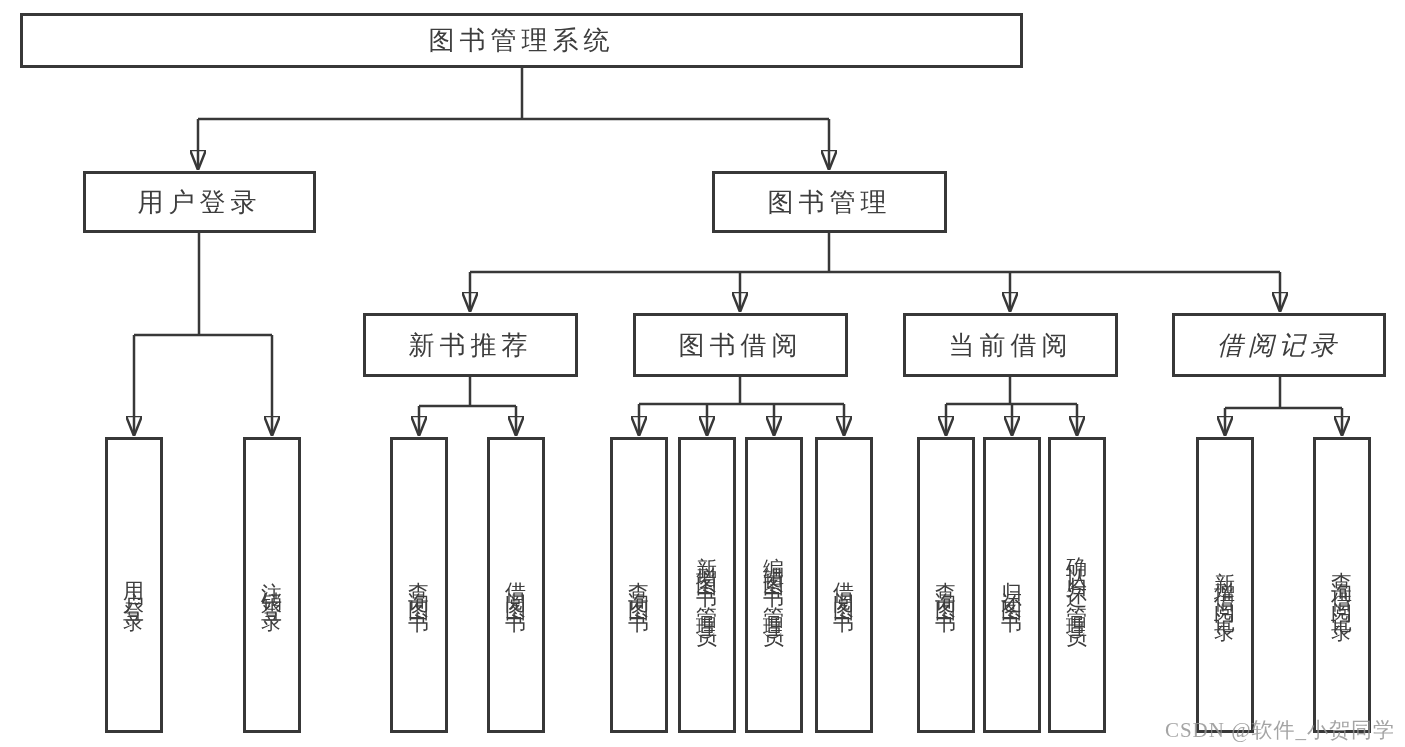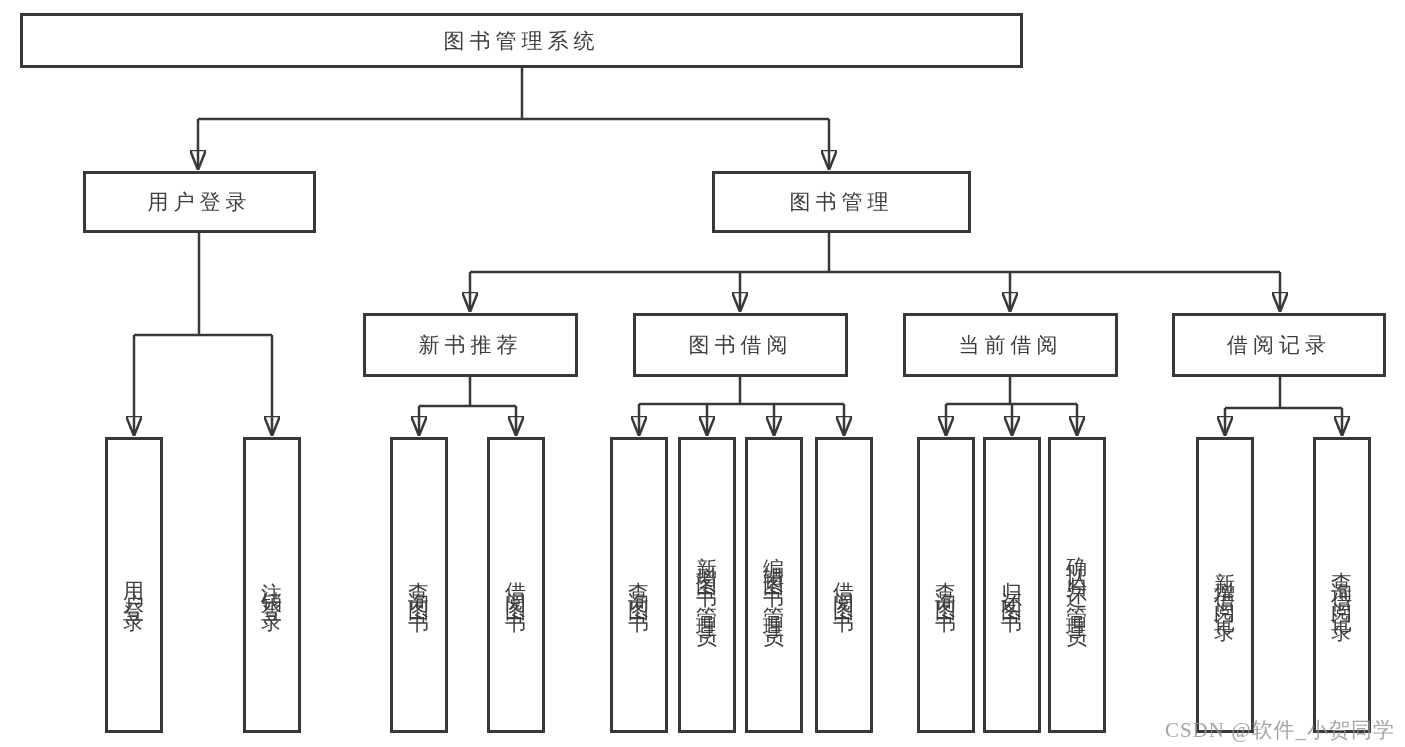--- a/index.html
+++ b/index.html
@@ -9,21 +9,21 @@
   }
   .lines { position:absolute; left:0; top:0; width:1405px; height:747px; }
   .lines path { stroke:#383838; stroke-width:2.5; fill:none; }
   .lines path.arrow { marker-end:url(#arrowhead); }
   .box {
     position:absolute; box-sizing:border-box;
     border:3px solid #383838; background:#ffffff;
     display:flex; align-items:center; justify-content:center;
     color:#3d3d3d;
   }
-  .box.h { font-size:21px; letter-spacing:5px; white-space:nowrap; }
+  .box.h { font-size:26px; letter-spacing:5px; white-space:nowrap; }
   .box.v .vtext {
     writing-mode:vertical-rl; text-orientation:mixed;
     font-size:21px; letter-spacing:10px; line-height:1;
     color:#3d3d3d;
   }
   .watermark {
     position:absolute; right:10px; bottom:3px;
     font-size:21px; color:rgba(148,148,148,0.85); letter-spacing:1px;
     white-space:nowrap;
     font-family:Liberation Serif, serif;
@@ -67,26 +67,26 @@
     <path class="arrow" d="M946,404 V434"></path>
     <path class="arrow" d="M1012,404 V434"></path>
     <path class="arrow" d="M1077,404 V434"></path>
     <path class="arrow" d="M1225,408 V434"></path>
     <path class="arrow" d="M1342,408 V434"></path>
   </svg>
 
   <div class="box h" style="left:20px; top:13px; width:1003px; height:55px;">图书管理系统</div>
 
   <div class="box h" style="left:83px; top:171px; width:233px; height:62px;">用户登录</div>
-  <div class="box h" style="left:712px; top:171px; width:259px; height:62px;">图书管理</div>
+  <div class="box h" style="left:712px; top:171px; width:235px; height:62px;">图书管理</div>
 
   <div class="box h" style="left:363px; top:313px; width:215px; height:64px;text-align:right;">新书推荐</div>
   <div class="box h" style="left:903px; top:313px; width:215px; height:64px;">当前借阅</div>
   <div class="box h" style="left:633px; top:313px; width:215px; height:64px;">图书借阅</div>
-  <div class="box h" style="left:1172px; top:313px; width:214px; height:64px;">借阅记录</div>
+  <div class="box h" style="left:1172px; top:313px; width:214px; height:64px;font-style:italic;">借阅记录</div>
 
   <div class="box v" style="left:105px; top:437px; width:58px; height:296px;">
     <span class="vtext">用户登录</span>
   </div>
   <div class="box v" style="left:243px; top:437px; width:58px; height:296px;">
     <span class="vtext">注销登录</span>
   </div>
 
   <div class="box v" style="left:390px; top:437px; width:58px; height:296px;">
     <span class="vtext">查询图书</span>

